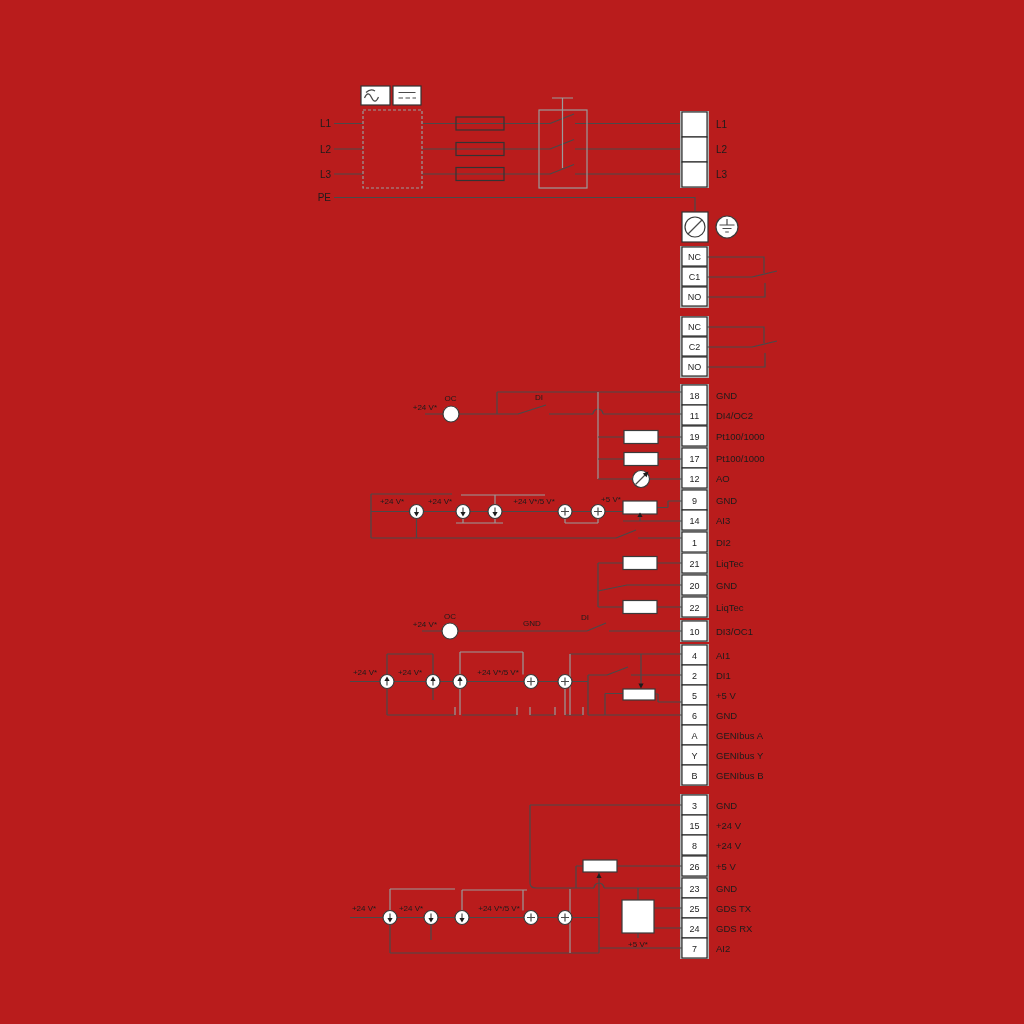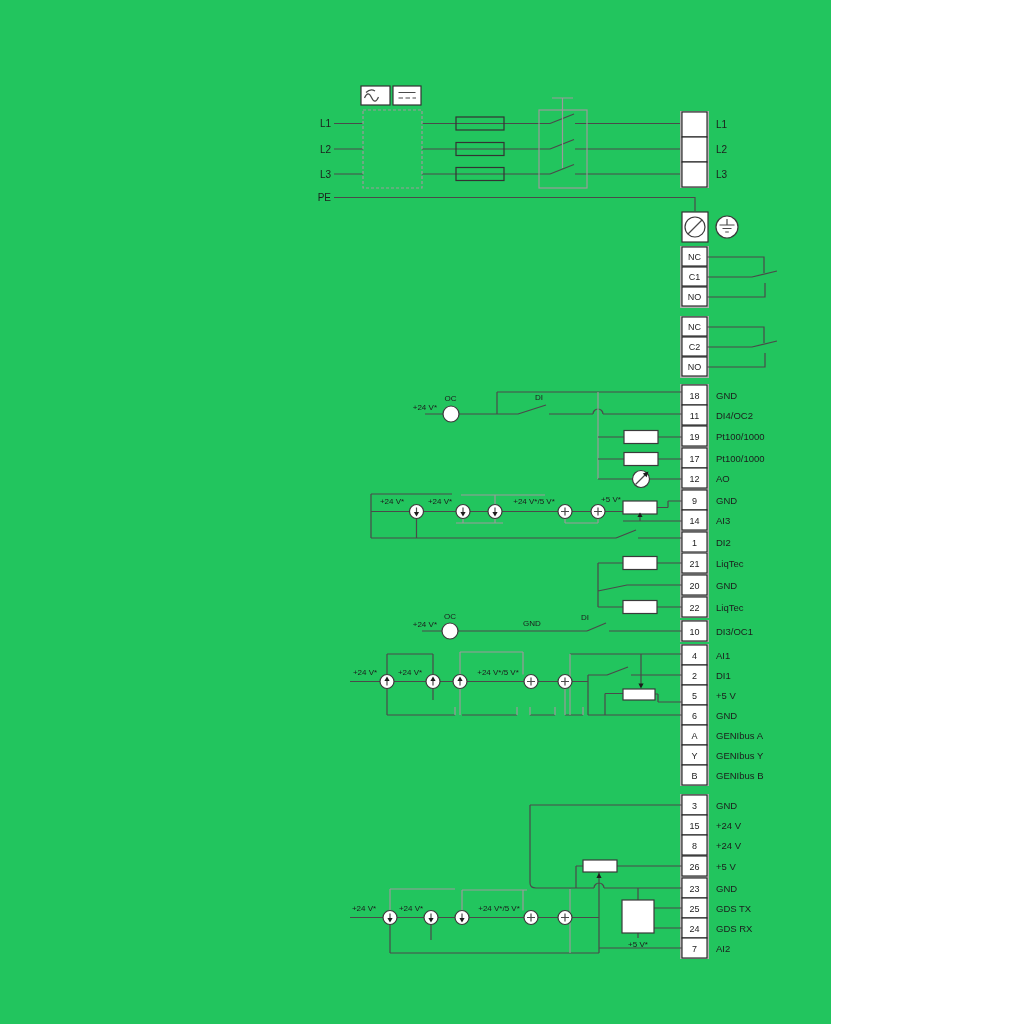--- a/index.html
+++ b/index.html
@@ -1,16 +1,16 @@
 <!DOCTYPE html>
 <html><head>
 <meta charset="utf-8">
 <style>
   html,body{margin:0;padding:0;background:#fff;}
-  #stage{position:relative;width:831px;height:1024px;background:#22c55e;overflow:hidden;
+  #stage{position:relative;width:1024px;height:1024px;background:#b91c1c;overflow:hidden;
          font-family:"Liberation Sans", sans-serif;}
   svg text{fill:#1c1c1c;font-family:"Liberation Sans", sans-serif;}
   .w{stroke:#4a4a4a;stroke-width:1.2;fill:none;}
   .wg{stroke:#9b9b9b;stroke-width:1.2;fill:none;}
   .box{stroke:#333;stroke-width:1.2;fill:#fff;}
   .comp{stroke:#3a3a3a;stroke-width:1.2;fill:#fff;}
   .back{fill:#b3b3b3;}
   .cell{fill:#fff;stroke:#1f1f1f;stroke-width:1.1;}
   .tnum{font-size:9px;text-anchor:middle;}
   .tlab{font-size:9.5px;}

